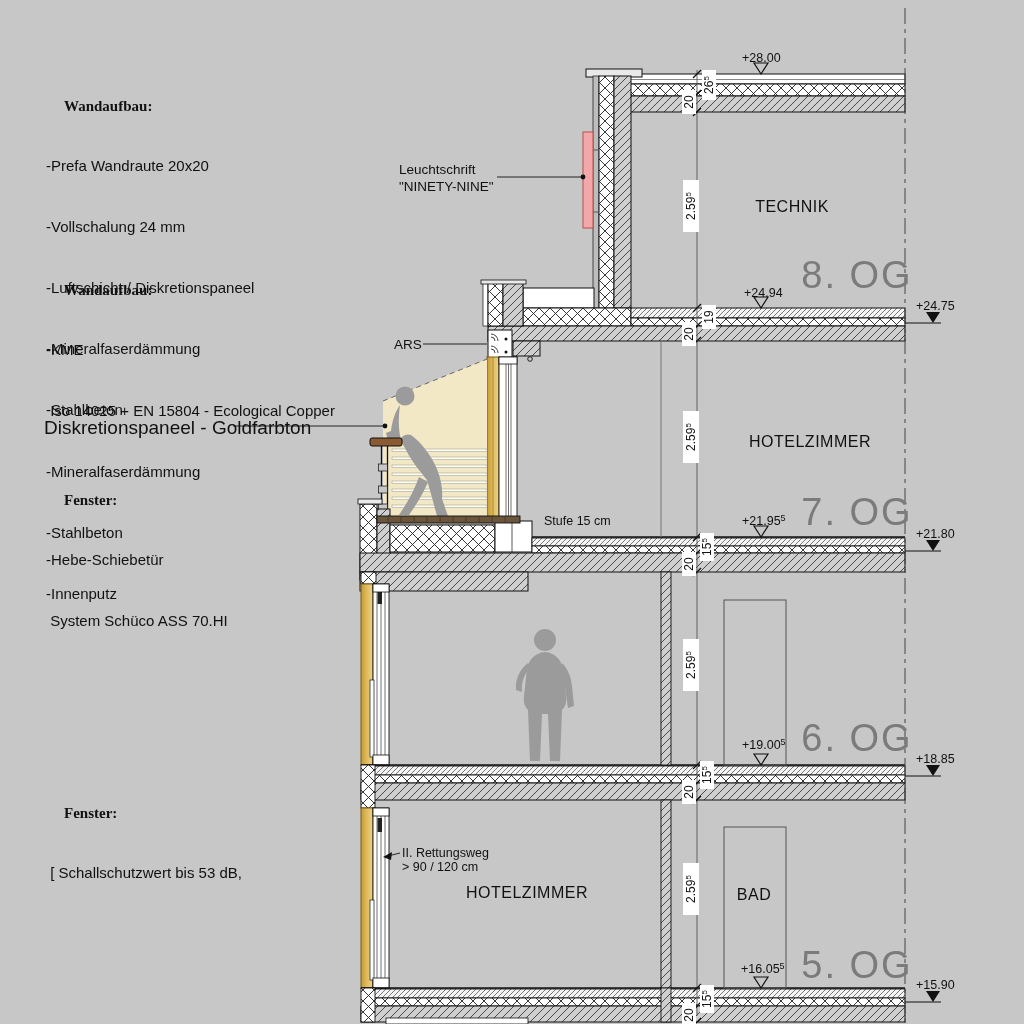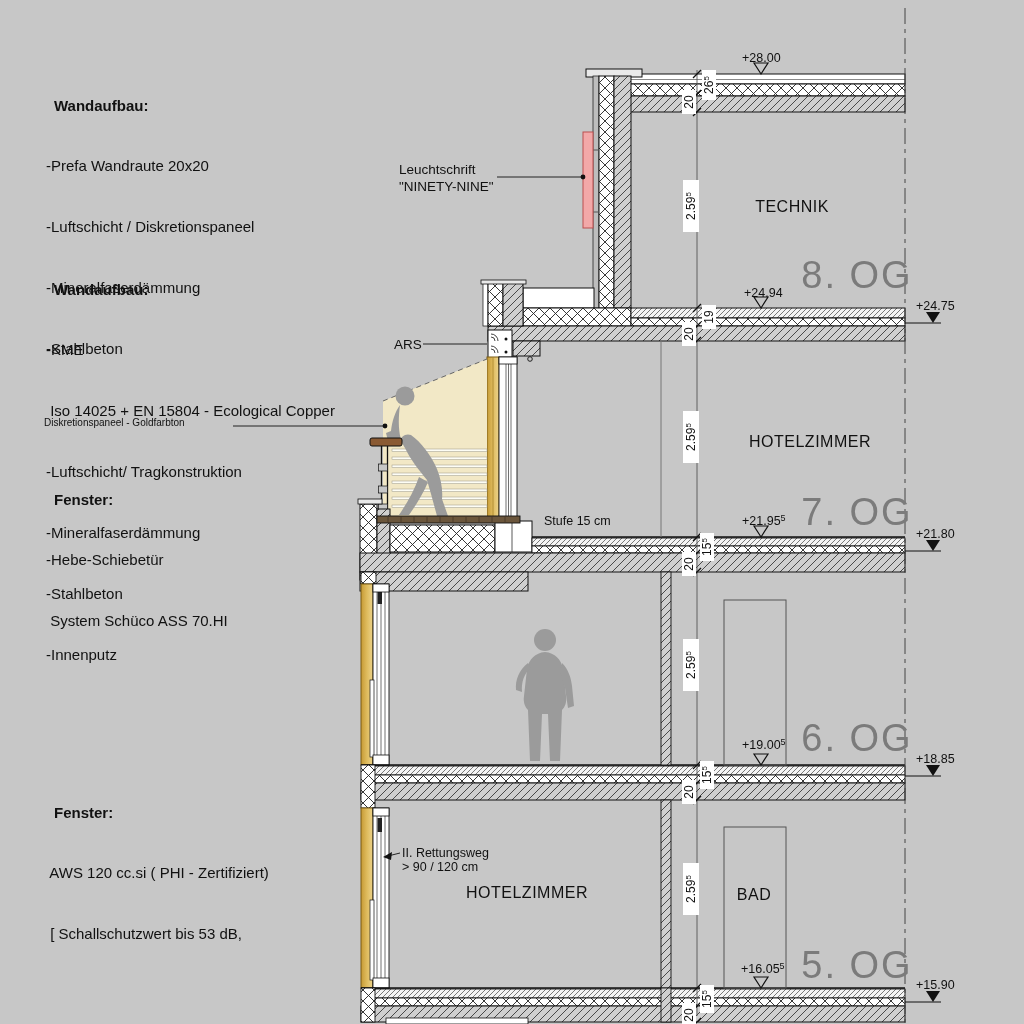--- a/index.html
+++ b/index.html
@@ -1,21 +1,21 @@
 <!DOCTYPE html>
 <html><head>
 <meta charset="utf-8">
 <style>
   html,body{margin:0;padding:0;}
   #stage{position:relative;width:1024px;height:1024px;background:#c7c7c7;overflow:hidden;
          font-family:"Liberation Sans",sans-serif;color:#111;}
   #stage svg{position:absolute;left:0;top:0;}
   .specblock{position:absolute;font-size:15px;line-height:20.3px;white-space:pre;}
-  .specblock .title{font-weight:bold;margin-left:8px;}
-  .small-label{position:absolute;font-size:10px;white-space:pre;}
+  .specblock .title{font-weight:bold;margin-left:18px;font-family:Liberation Serif, serif;}
+  .small-label{position:absolute;font-size:19px;white-space:pre;}
   svg text{font-family:"Liberation Sans",sans-serif;fill:#111;}
   .roomlbl{font-size:16px;letter-spacing:0.5px;}
   .floorlbl{font-size:38px;fill:#7b7b7b;letter-spacing:2px;}
   .lvltxt{font-size:12.5px;}
   .dimtxt{font-size:12px;}
   .callout{font-size:13.5px;}
   .callout-sm{font-size:12.5px;}
 </style>
 </head>
 <body>
@@ -366,46 +366,45 @@
     <text class="callout-sm" x="402" y="857">II. Rettungsweg</text>
     <text class="callout-sm" x="402" y="871">&gt; 90 / 120 cm</text>
     <line x1="400" y1="853" x2="388" y2="856" stroke="#111" stroke-width="0.9"></line>
     <polygon points="383,857 392,852 391,860" fill="#111"></polygon>
   </g>
 </svg>
 
 <div class="specblock" style="left:46px;top:55px;">
   <div class="title">Wandaufbau:</div>
   <div>-Prefa Wandraute 20x20</div>
+  <div>-Vollschalung 24 mm</div>
   <div>-Luftschicht / Diskretionspaneel</div>
   <div>-Mineralfaserdämmung</div>
   <div>-Stahlbeton</div>
 </div>
 
 <div class="specblock" style="left:46px;top:239px;">
   <div class="title">Wandaufbau:</div>
   <div>-KME</div>
   <div> Iso 14025 + EN 15804 - Ecological Copper</div>
-  <div>-Luftschicht/ Tragkonstruktion</div>
   <div>-Mineralfaserdämmung</div>
   <div>-Stahlbeton</div>
   <div>-Innenputz</div>
 </div>
 
 <div class="small-label" style="left:44px;top:417px;">Diskretionspaneel - Goldfarbton</div>
 
 <div class="specblock" style="left:46px;top:449px;">
   <div class="title">Fenster:</div>
   <div>-Hebe-Schiebetür</div>
   <div> System Schüco ASS 70.HI</div>
 </div>
 
 <div class="specblock" style="left:46px;top:762px;">
   <div class="title">Fenster:</div>
-  <div> AWS 120 cc.si ( PHI - Zertifiziert)</div>
   <div> [ Schallschutzwert bis 53 dB,</div>
   
   
   
   
   
   
   
 </div>
 

